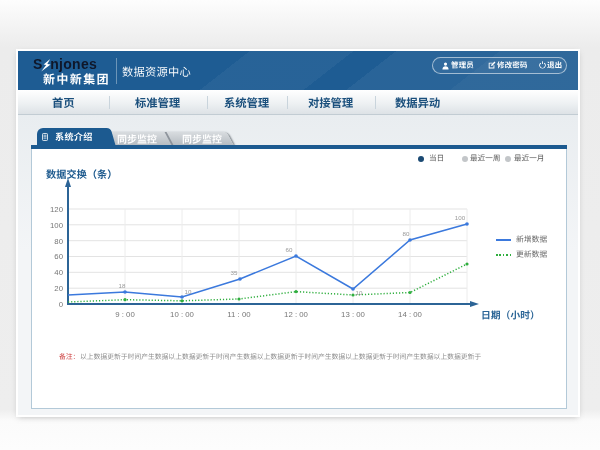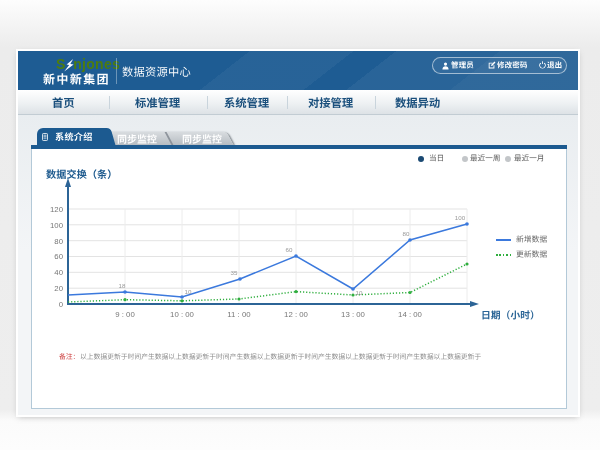--- a/index.html
+++ b/index.html
@@ -70,21 +70,21 @@
       <path id="g60" d="M427 825V43H51V-32H950V43H506V441H881V516H506V825Z"></path>
       <path id="g61" d="M124 769V694H470V441H55V366H470V30C470 9 462 3 440 3C418 2 341 1 259 4C271 -18 285 -53 290 -75C393 -75 459 -74 496 -61C534 -49 549 -25 549 30V366H946V441H549V694H876V769Z"></path>
       <path id="g62" d="M474 452C527 375 595 269 627 208L693 246C659 307 590 409 536 485ZM324 402V174H153V402ZM324 469H153V688H324ZM81 756V25H153V106H394V756ZM764 835V640H440V566H764V33C764 13 756 6 736 6C714 4 640 4 562 7C573 -15 585 -49 590 -70C690 -70 754 -69 790 -56C826 -44 840 -22 840 33V566H962V640H840V835Z"></path>
       <path id="g63" d="M91 615V-80H168V615ZM106 791C152 747 204 684 227 644L289 684C265 726 211 785 164 827ZM379 295H619V160H379ZM379 491H619V358H379ZM311 554V98H690V554ZM352 784V713H836V11C836 -2 832 -6 819 -7C806 -7 765 -8 723 -6C733 -25 743 -57 747 -75C808 -75 851 -75 878 -63C904 -50 913 -31 913 11V784Z"></path>
       <path id="g64" d="M263 612C296 567 333 506 348 466L416 497C400 536 361 596 328 639ZM689 634C671 583 636 511 607 464H124V327C124 221 115 73 35 -36C52 -45 85 -72 97 -87C185 31 202 206 202 325V390H928V464H683C711 506 743 559 770 606ZM425 821C448 791 472 752 486 720H110V648H902V720H572L575 721C561 755 530 805 500 841Z"></path>
       <path id="g65" d="M239 824C201 681 136 542 54 453C73 443 106 421 121 408C159 453 194 510 226 573H463V352H165V280H463V25H55V-48H949V25H541V280H865V352H541V573H901V646H541V840H463V646H259C281 697 300 752 315 807Z"></path>
     </defs>
   </svg>
 <div style="position:absolute;left:18px;top:51px;width:560px;height:364px;background:#fff;box-shadow:0 0 0 2px #ffffff, 0 2px 6px rgba(100,100,100,.4);">
     <div style="position:absolute;left:0;top:0;width:560px;height:39px;background:linear-gradient(142deg,rgba(255,255,255,0) 0 38%,rgba(255,255,255,.045) 38% 55%,rgba(255,255,255,0) 55% 62%,rgba(255,255,255,.05) 62% 79%,rgba(255,255,255,.08) 79% 100%),#1e5c93;"></div>
-    <div style="position:absolute;left:38px;top:5px;width:88px;height:15px;font-family:'Liberation Sans',sans-serif;font-size:14px;font-weight:bold;color:#4d7c0f;letter-spacing:.3px;">S<svg width="10" height="13" viewBox="0 0 10 13" style="vertical-align:-2.5px;margin:0 -1px 0 -1.5px">
+    <div style="position:absolute;left:15px;top:5px;width:88px;height:15px;font-family:'Liberation Sans',sans-serif;font-size:14px;font-weight:bold;color:#0f172a;letter-spacing:.3px;">S<svg width="10" height="13" viewBox="0 0 10 13" style="vertical-align:-2.5px;margin:0 -1px 0 -1.5px">
         <path d="M9.2 0 L2.6 5.6 L5.2 6.1 L0.2 12.6 L9.6 5.4 L6.3 4.9 Z" fill="#fff"></path>
       </svg>njones</div>
     <div style="position:absolute;left:24.5px;top:21.5px;">
       <svg width="67" height="14" viewBox="0 0 67 14" style="display:block;overflow:visible">
         <g fill="#ffffff" transform="translate(0,10.56) scale(0.01200,-0.01200)">
           <use href="#g0" xlink:href="#g0" x="0"></use>
           <use href="#g1" xlink:href="#g1" x="1117"></use>
           <use href="#g0" xlink:href="#g0" x="2233"></use>
           <use href="#g2" xlink:href="#g2" x="3350"></use>
           <use href="#g3" xlink:href="#g3" x="4467"></use>

